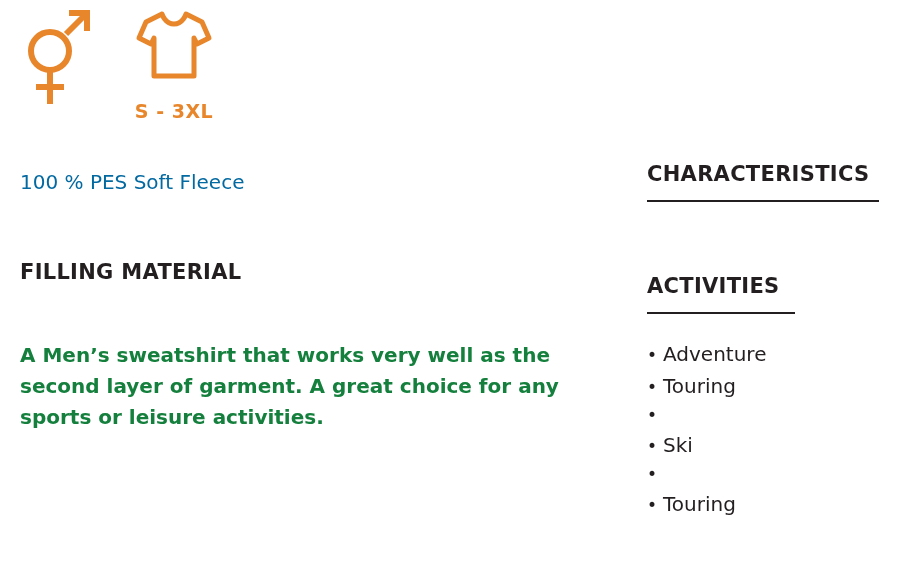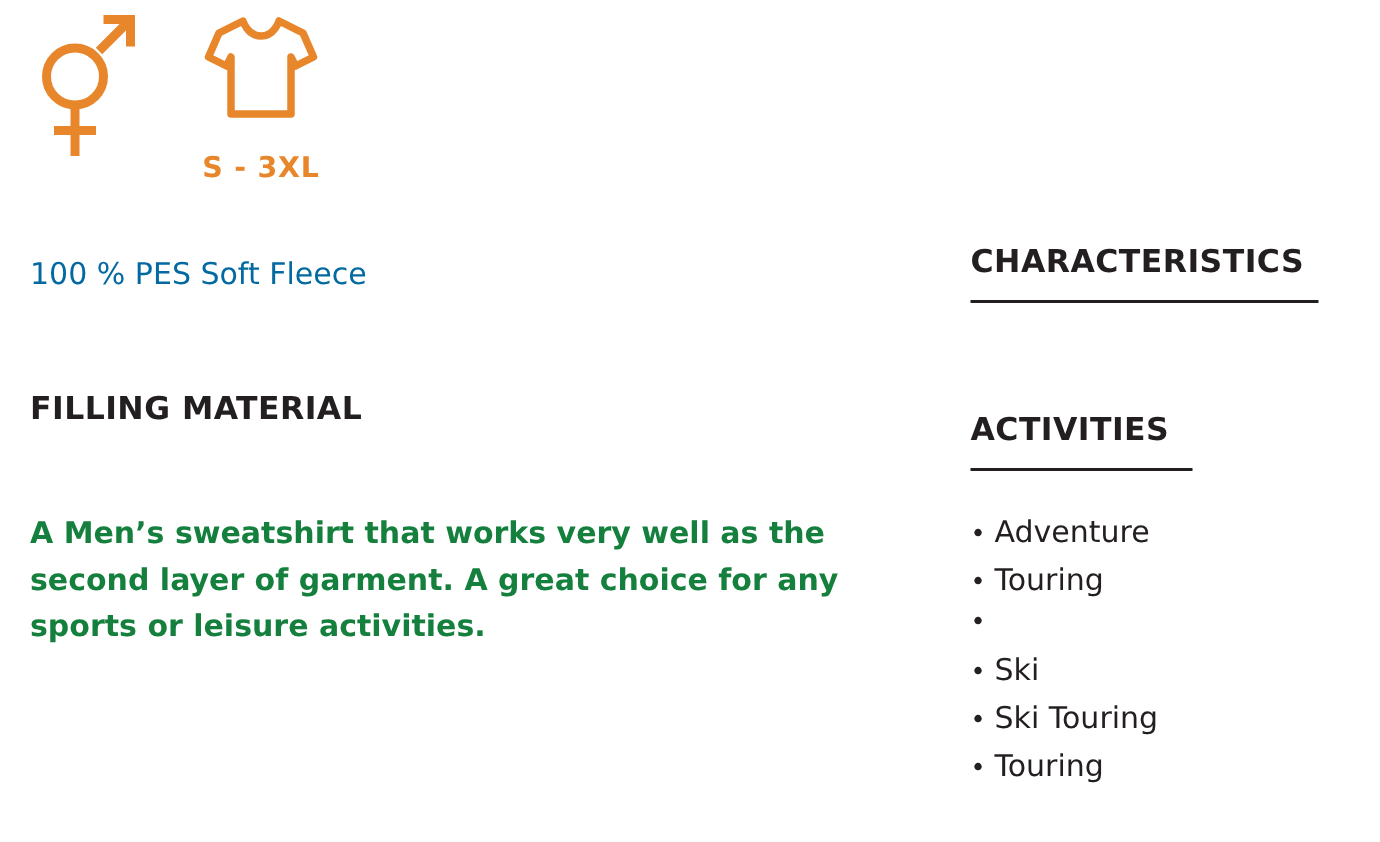--- a/index.html
+++ b/index.html
@@ -201,21 +201,20 @@
         </li>
         <li class="activity-item">
           <span class="bullet">•</span>
         </li>
         <li class="activity-item">
           <span class="bullet">•</span>
           <span>Ski</span>
         </li>
         <li class="activity-item">
           <span class="bullet">•</span>
-          <span>Ski Touring</span>
         </li>
         <li class="activity-item">
           <span class="bullet">•</span>
           <span>Touring</span>
         </li>
       </ul>
     </div>
 
   </div>
 

